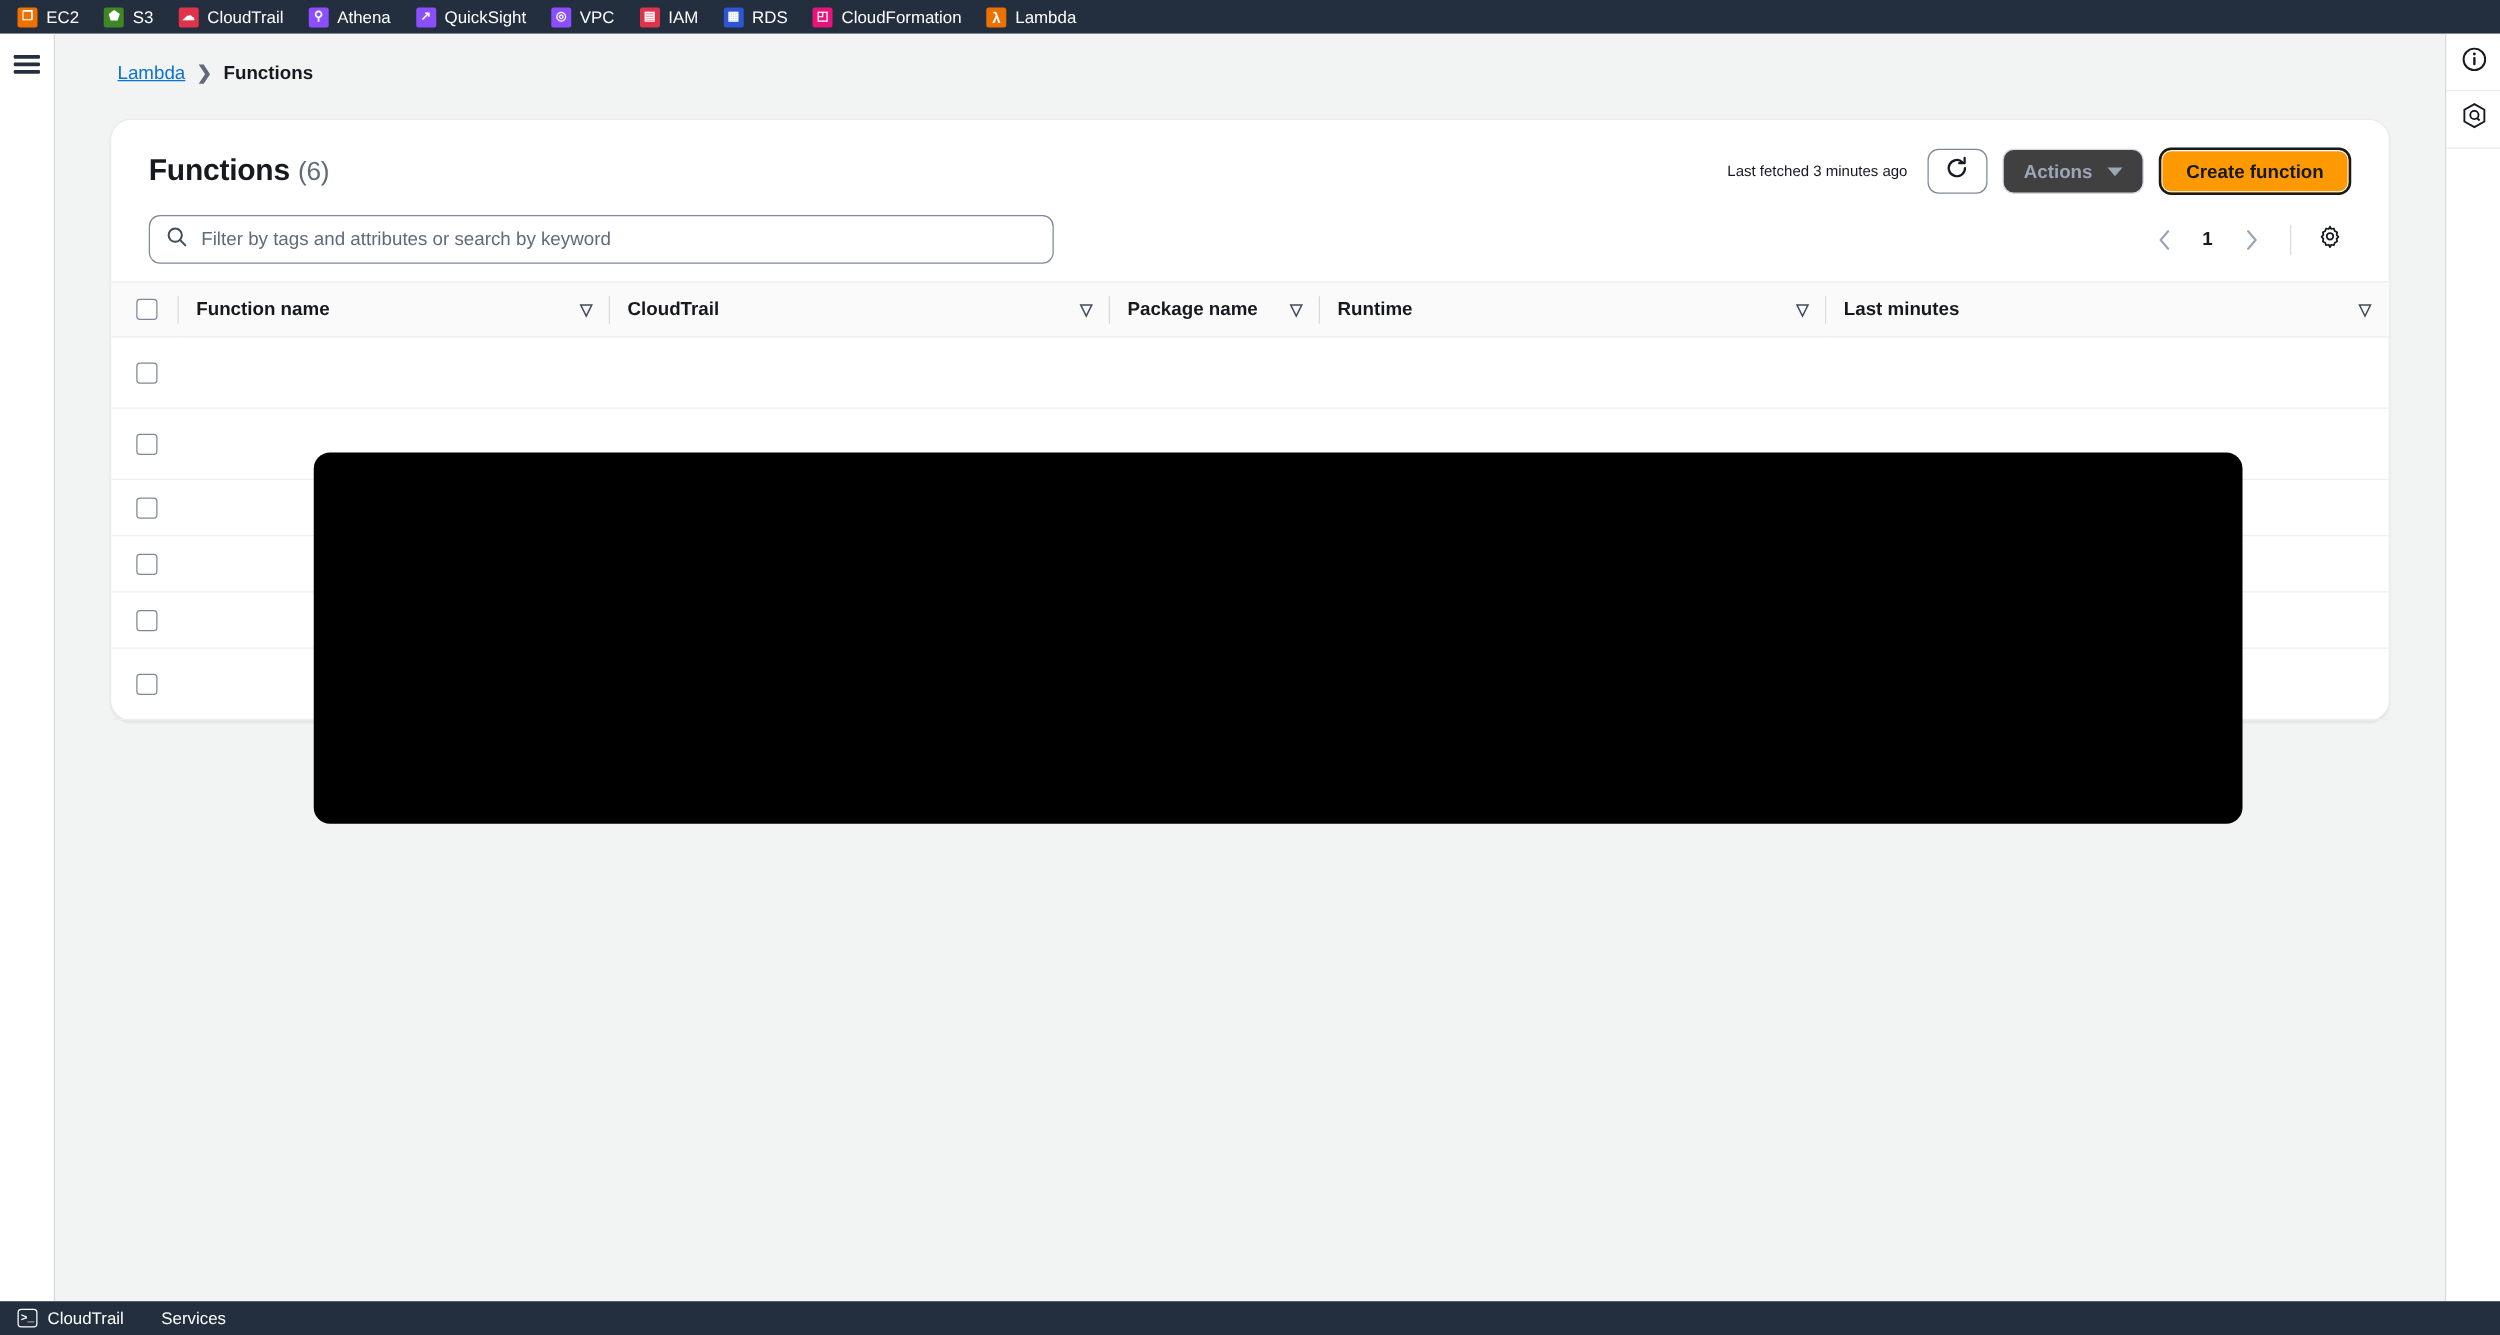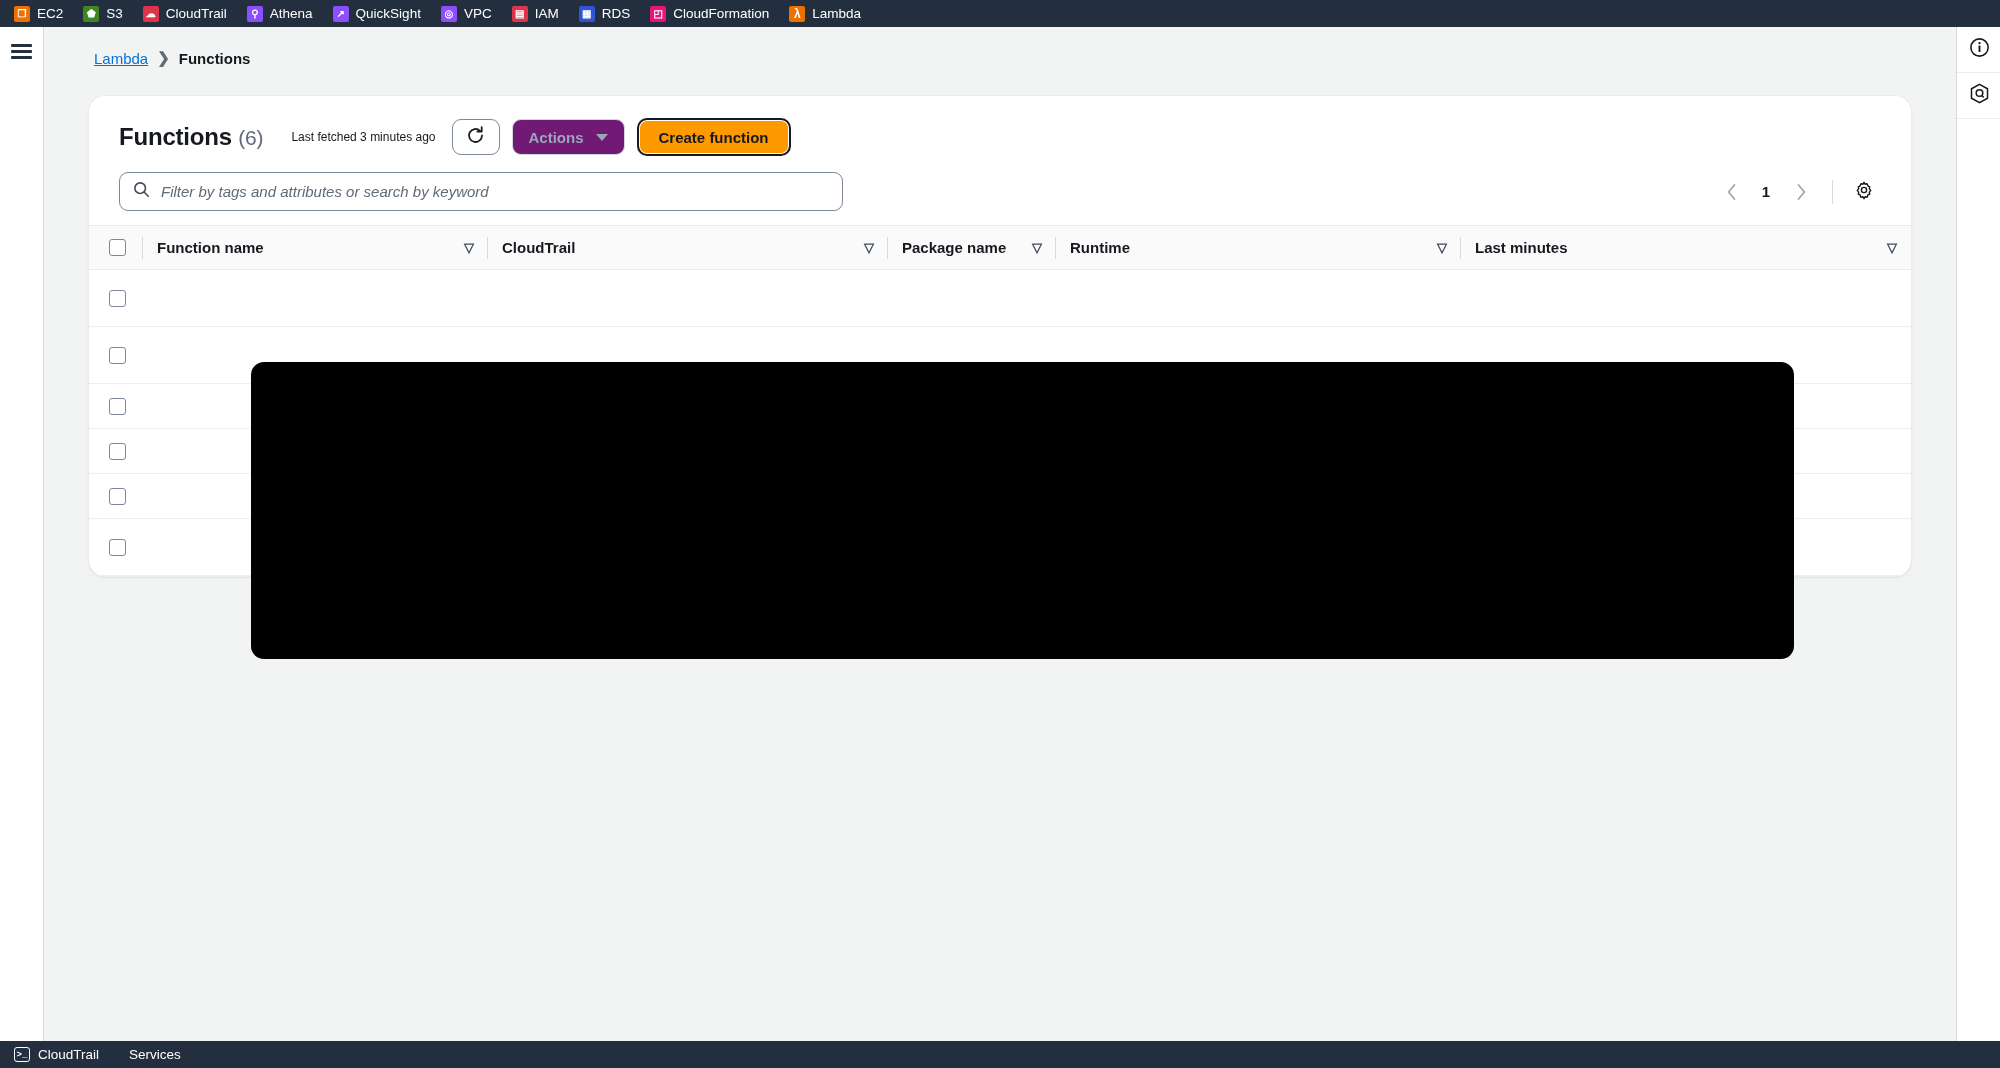--- a/index.html
+++ b/index.html
@@ -71,58 +71,58 @@
   .card {
     position: absolute; top: 68px; left: 44px;
     width: 1824px;
     background: #ffffff;
     border: 1px solid #e9ebed;
     border-radius: 17px;
     box-shadow: 0 1px 2px rgba(0,0,0,.07);
   }
 
   .card-head {
-    display: flex; align-items: center; justify-content: flex-start;
+    display: flex; align-items: center; justify-content: space-between;
     padding: 22px 30px 4px 30px;
     gap: 28px;
   }
   .card-title { font-size: 24px; font-weight: 700; color: #16191f; letter-spacing:-.2px;}
   .card-title .count { font-weight: 400; color: #5f6b7a; font-size: 21px; }
 
   .head-actions { display: flex; align-items: center; gap: 12px; }
   .lastfetch { font-size: 12px; color: #16191f; margin-right: 4px; }
   .btn-refresh {
     width: 48px; height: 36px; border: 1px solid #7d8998; border-radius: 9px;
     background: #fff; display:flex; align-items:center; justify-content:center;
     cursor: pointer;
   }
   .btn-actions {
     height: 36px; padding: 0 16px; border: 1px solid #d4d9df; border-radius: 9px;
-    background: #701a75; color: #9ba7b6; font-size: 15px; font-weight: 700;
+    background: #404040; color: #9ba7b6; font-size: 15px; font-weight: 700;
     display: flex; align-items: center; gap: 12px; cursor: default;
   }
   .caret { width:0;height:0;border-left:6px solid transparent;border-right:6px solid transparent;border-top:7px solid #9ba7b6; }
   .btn-create {
     height: 38px; padding: 0 20px; border-radius: 10px;
     background: #ff9900; color: #16191f; font-size: 15px; font-weight: 700;
     display: flex; align-items: center; cursor: pointer;
     border: 2px solid #16191f;
     box-shadow: 0 0 0 1px #fff inset;
   }
 
   .filterrow {
     display: flex; align-items: center; justify-content: space-between;
     padding: 12px 30px 14px 30px;
   }
   .searchbox {
     width: 724px; height: 39px; border: 1px solid #7d8998; border-radius: 9px;
     display: flex; align-items: center; gap: 11px; padding: 0 13px; background:#fff;
   }
   .search-ph {
-    font-style: italic; font-size: 15px; color: #5f6b7a;
+    font-size: 15px; color: #5f6b7a;
     font-family: "Liberation Sans", sans-serif;
     text-align: center;
   }
   .pager { display: flex; align-items: center; gap: 4px; }
   .pg-btn { width: 34px; height: 34px; display:flex;align-items:center;justify-content:center;cursor:pointer; }
   .pg-num { min-width: 28px; text-align:center; font-size:15px; font-weight:700; color:#16191f; cursor:pointer;}
   .pg-div { width: 1px; height: 24px; background: #d5dbdb; margin: 0 10px; }
 
   
   table.fn { width: 100%; border-collapse: collapse; table-layout: fixed; }

